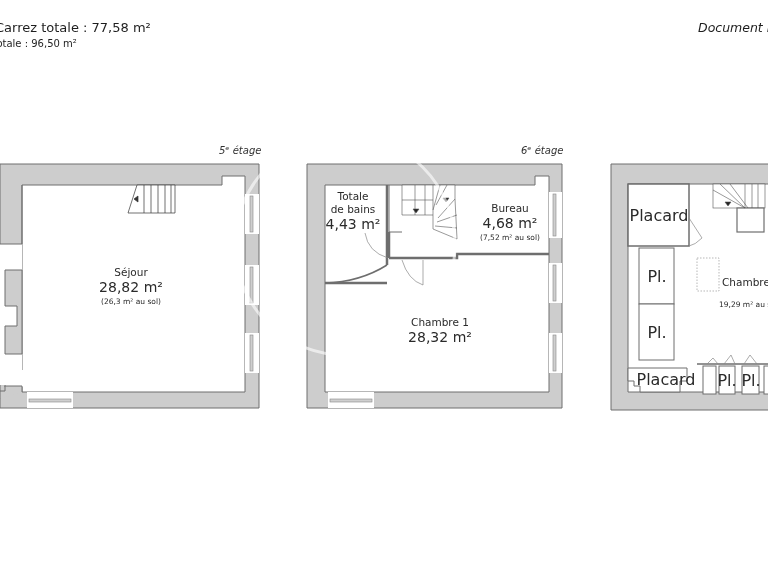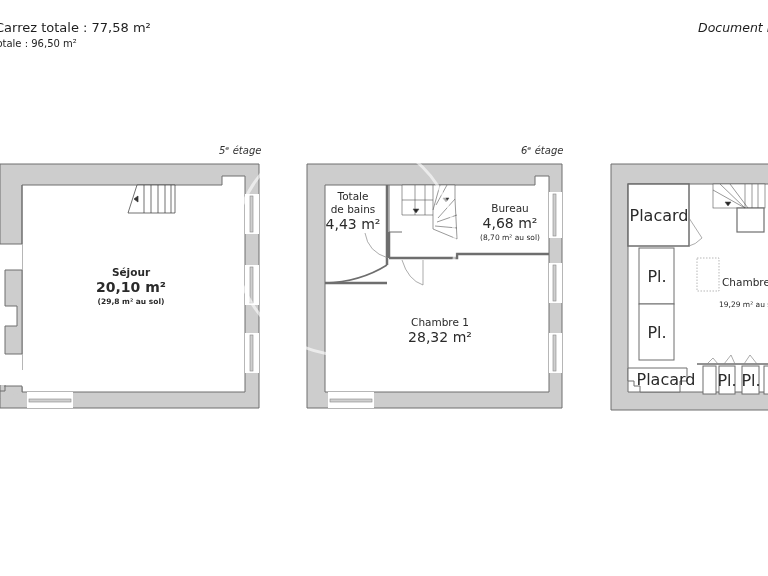--- a/index.html
+++ b/index.html
@@ -122,35 +122,35 @@
     <path d="M628 368 H687 V381 H680 V392 H640 V386 H634 V381 H628 Z" fill="#fff" stroke="#6e6e6e" stroke-width="1"></path>
     <rect x="703" y="366" width="13" height="28" fill="#fff" stroke="#6e6e6e" stroke-width="1"></rect>
     <rect x="719" y="366" width="16" height="28" fill="#fff" stroke="#6e6e6e" stroke-width="1"></rect>
     <rect x="742" y="366" width="17" height="28" fill="#fff" stroke="#6e6e6e" stroke-width="1"></rect>
     <rect x="764" y="366" width="10" height="28" fill="#fff" stroke="#6e6e6e" stroke-width="1"></rect>
     <path d="M697 364 H774" stroke="#6e6e6e" stroke-width="1.5"></path>
     <path d="M707 364 L713 358 L718 364 M724 364 L731 355 L735 364 M744 364 L750 355 L757 364" fill="none" stroke="#888" stroke-width="0.7"></path>
   </g>
 </svg>
 
-<div class="room-label" style="left:131px; top:266px;font-weight:bold;">
+<div class="room-label" style="left:131px; top:266px;">
   <div class="rl-name">Séjour</div>
-  <div class="rl-area">20,10 m²</div>
-  <div class="rl-sub">(29,8 m² au sol)</div>
+  <div class="rl-area">28,82 m²</div>
+  <div class="rl-sub">(26,3 m² au sol)</div>
 </div>
 
 <div class="room-label" style="left:353px; top:190px;">
   <div class="rl-name">Totale</div>
   <div class="rl-name">de bains</div>
   <div class="rl-area">4,43 m²</div>
 </div>
 <div class="room-label" style="left:510px; top:202px;">
   <div class="rl-name">Bureau</div>
   <div class="rl-area">4,68 m²</div>
-  <div class="rl-sub">(8,70 m² au sol)</div>
+  <div class="rl-sub">(7,52 m² au sol)</div>
 </div>
 <div class="room-label" style="left:440px; top:316px;text-align:center;">
   <div class="rl-name">Chambre 1</div>
   <div class="rl-area">28,32 m²</div>
 </div>
 
 <div class="room-label" style="left:747px; top:276px; transform:none; left:722px;">
   <div class="rl-name">Chambre</div>
 </div>
 <div class="room-label" style="left:719px; top:300px; transform:none;">

